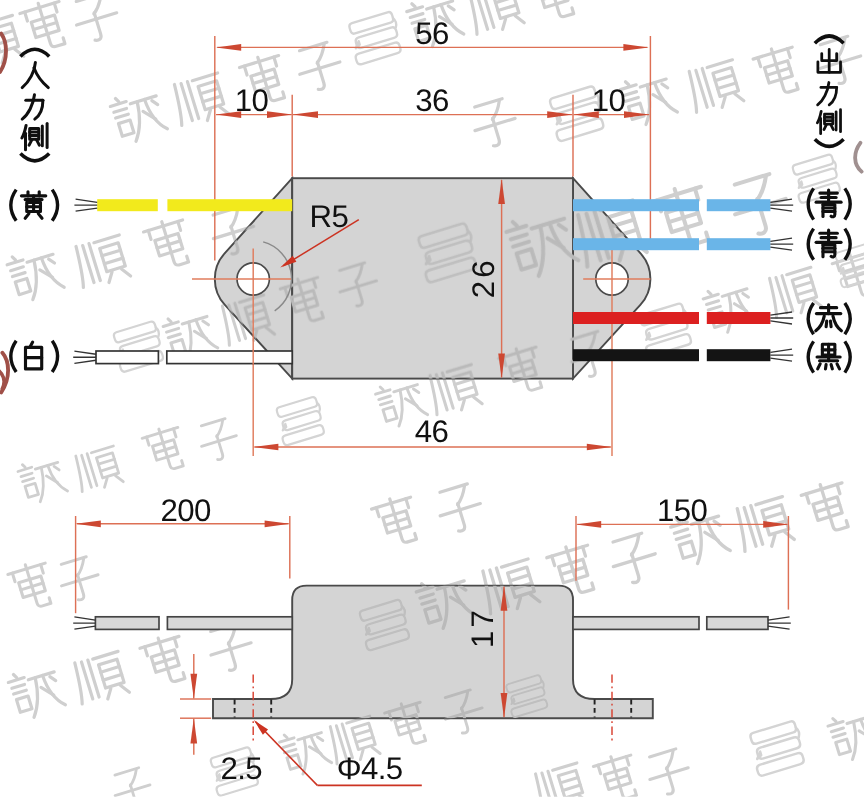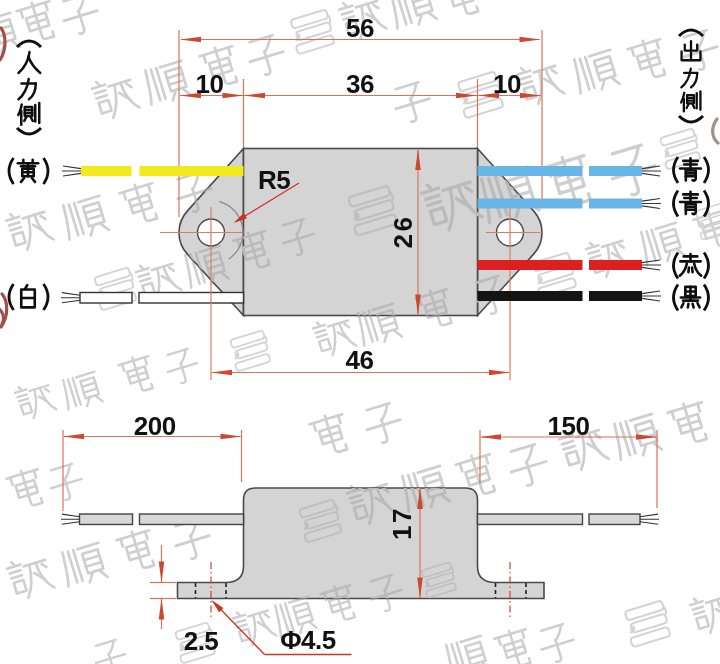--- a/index.html
+++ b/index.html
@@ -1,15 +1,15 @@
 <!DOCTYPE html>
 <html><head><meta charset="utf-8">
 <style>
 html,body{margin:0;padding:0;background:#fff;}
-#page{width:720px;height:664px;position:relative;overflow:hidden;font-weight:bold;}
+#page{width:720px;height:664px;position:relative;overflow:hidden;}
 </style></head>
 <body>
 <div id="page">
 <svg width="720" height="664" viewBox="0 0 720 664">
 
 <rect x="0" y="0" width="720" height="664" fill="#ffffff"></rect>
 
 <g id="wmk">
         <g transform="translate(-4.0,35.0) rotate(-17) scale(0.4600) translate(-50,-50)" fill="none" stroke="#cfcfcf" stroke-width="5.8" stroke-linecap="round" stroke-linejoin="round">
           <path d="M13,10 C11,45 9,68 4,85"></path>

